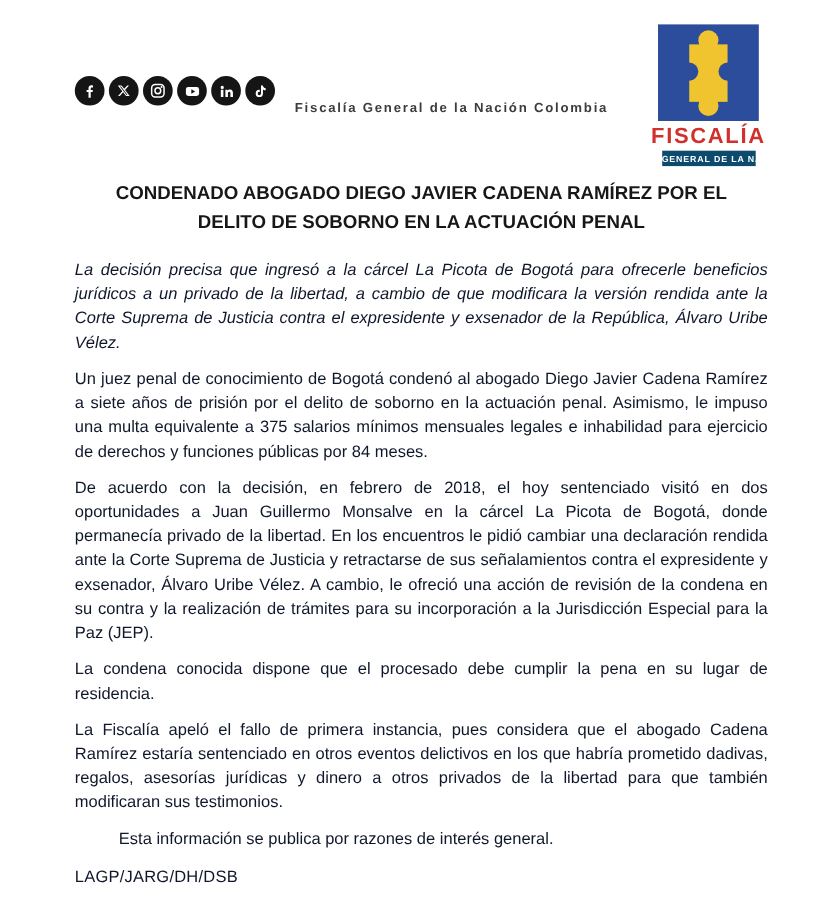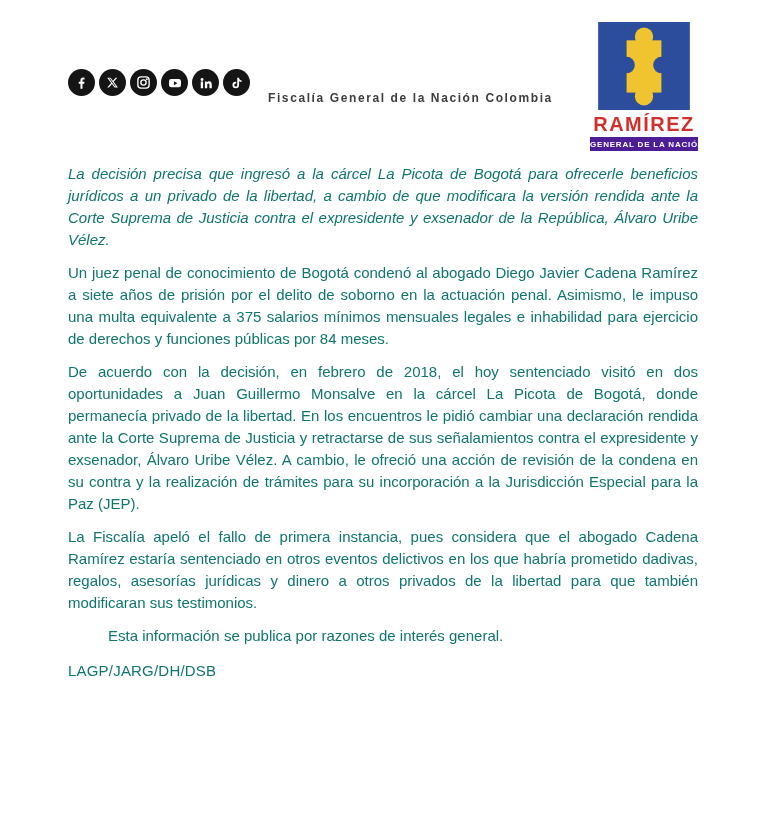--- a/index.html
+++ b/index.html
@@ -59,22 +59,22 @@
     margin-top: 3px;
     font-size: 20px;
     font-weight: 700;
     letter-spacing: 1.5px;
     color: #d0312d;
     line-height: 1.1;
     white-space: nowrap;
   }
   .logo-banner {
     margin-top: 2px;
-    width: 108px;
-    background: #4c1d95;
+    width: 85px;
+    background: #0c4a6e;
     color: #ffffff;
     font-size: 8px;
     font-weight: 700;
     letter-spacing: 0.8px;
     text-align: center;
     padding: 2.5px 0 2px;
     white-space: nowrap;
   }
   
   .title {
@@ -82,21 +82,21 @@
     font-weight: 700;
     color: #171717;
     text-align: center;
     line-height: 26px;
     margin: 8px 6px 20px;
   }
   .body-text {
     font-size: 15px;
     line-height: 22px;
     text-align: justify;
-    color: #0f766e;
+    color: #0f172a;
     margin-bottom: 11px;
   }
   .lead { font-style: italic; }
   .dateline { text-align: left; }
   .closing { text-align: left; margin-top: 2px; margin-left: 40px; }
   .signature { text-align: left; margin-top: 13px; letter-spacing: 0.2px; }
 </style>
 </head>
 <body>
 
@@ -152,34 +152,36 @@
       <svg class="logo-square" viewBox="0 0 100 96">
         <rect width="100" height="96" fill="#2c4c9c"></rect>
         <g fill="#f0c42f">
           <rect x="31" y="20" width="38" height="57"></rect>
           <circle cx="50" cy="16" r="10"></circle>
           <circle cx="50" cy="81" r="10"></circle>
         </g>
         <circle cx="31" cy="47" r="9" fill="#2c4c9c"></circle>
         <circle cx="69" cy="47" r="9" fill="#2c4c9c"></circle>
       </svg>
-      <div class="logo-wordmark">RAMÍREZ</div>
+      <div class="logo-wordmark">FISCALÍA</div>
       <div class="logo-banner">GENERAL DE LA NACIÓN</div>
     </div>
 
   </div>
 
+  <h1 class="title">CONDENADO ABOGADO DIEGO JAVIER CADENA RAMÍREZ POR EL DELITO DE SOBORNO EN LA ACTUACIÓN PENAL</h1>
 
   <p class="body-text lead">La decisión precisa que ingresó a la cárcel La Picota de Bogotá para ofrecerle beneficios jurídicos a un privado de la libertad, a cambio de que modificara la versión rendida ante la Corte Suprema de Justicia contra el expresidente y exsenador de la República, Álvaro Uribe Vélez.</p>
 
 
   <p class="body-text">Un juez penal de conocimiento de Bogotá condenó al abogado Diego Javier Cadena Ramírez a siete años de prisión por el delito de soborno en la actuación penal. Asimismo, le impuso una multa equivalente a 375 salarios mínimos mensuales legales e inhabilidad para ejercicio de derechos y funciones públicas por 84 meses.</p>
 
   <p class="body-text">De acuerdo con la decisión, en febrero de 2018, el hoy sentenciado visitó en dos oportunidades a Juan Guillermo Monsalve en la cárcel La Picota de Bogotá, donde permanecía privado de la libertad. En los encuentros le pidió cambiar una declaración rendida ante la Corte Suprema de Justicia y retractarse de sus señalamientos contra el expresidente y exsenador, Álvaro Uribe Vélez. A cambio, le ofreció una acción de revisión de la condena en su contra y la realización de trámites para su incorporación a la Jurisdicción Especial para la Paz (JEP).</p>
 
+  <p class="body-text">La condena conocida dispone que el procesado debe cumplir la pena en su lugar de residencia.</p>
 
   <p class="body-text">La Fiscalía apeló el fallo de primera instancia, pues considera que el abogado Cadena Ramírez estaría sentenciado en otros eventos delictivos en los que habría prometido dadivas, regalos, asesorías jurídicas y dinero a otros privados de la libertad para que también modificaran sus testimonios.</p>
 
   <p class="body-text closing">Esta información se publica por razones de interés general.</p>
 
   <p class="body-text signature">LAGP/JARG/DH/DSB</p>
 
 </div>
 
 </body></html>

